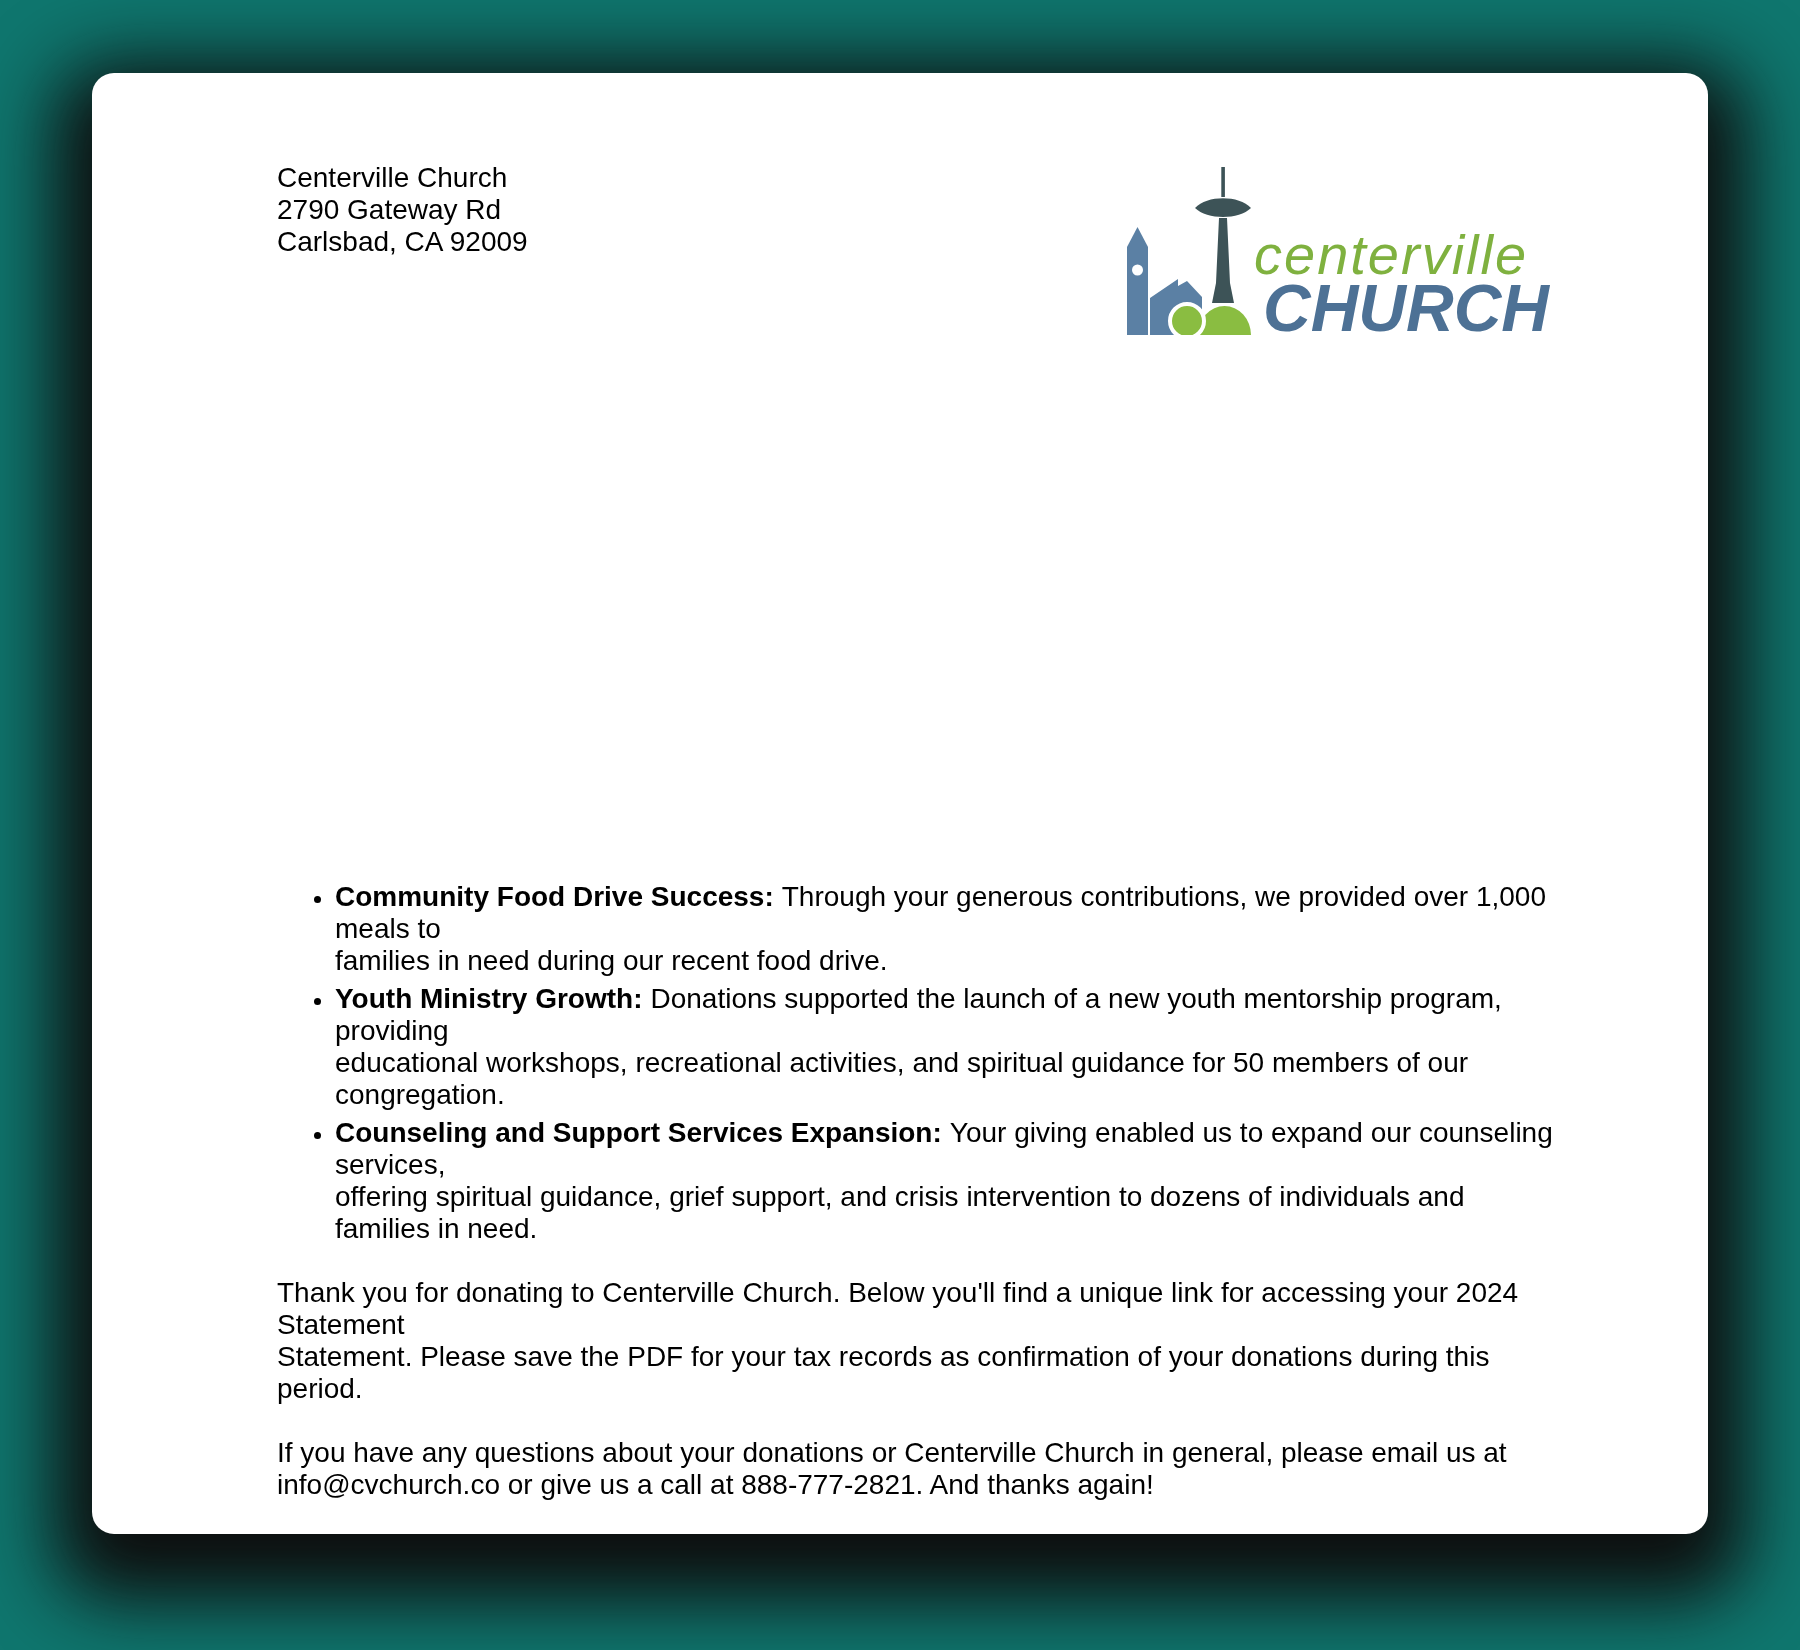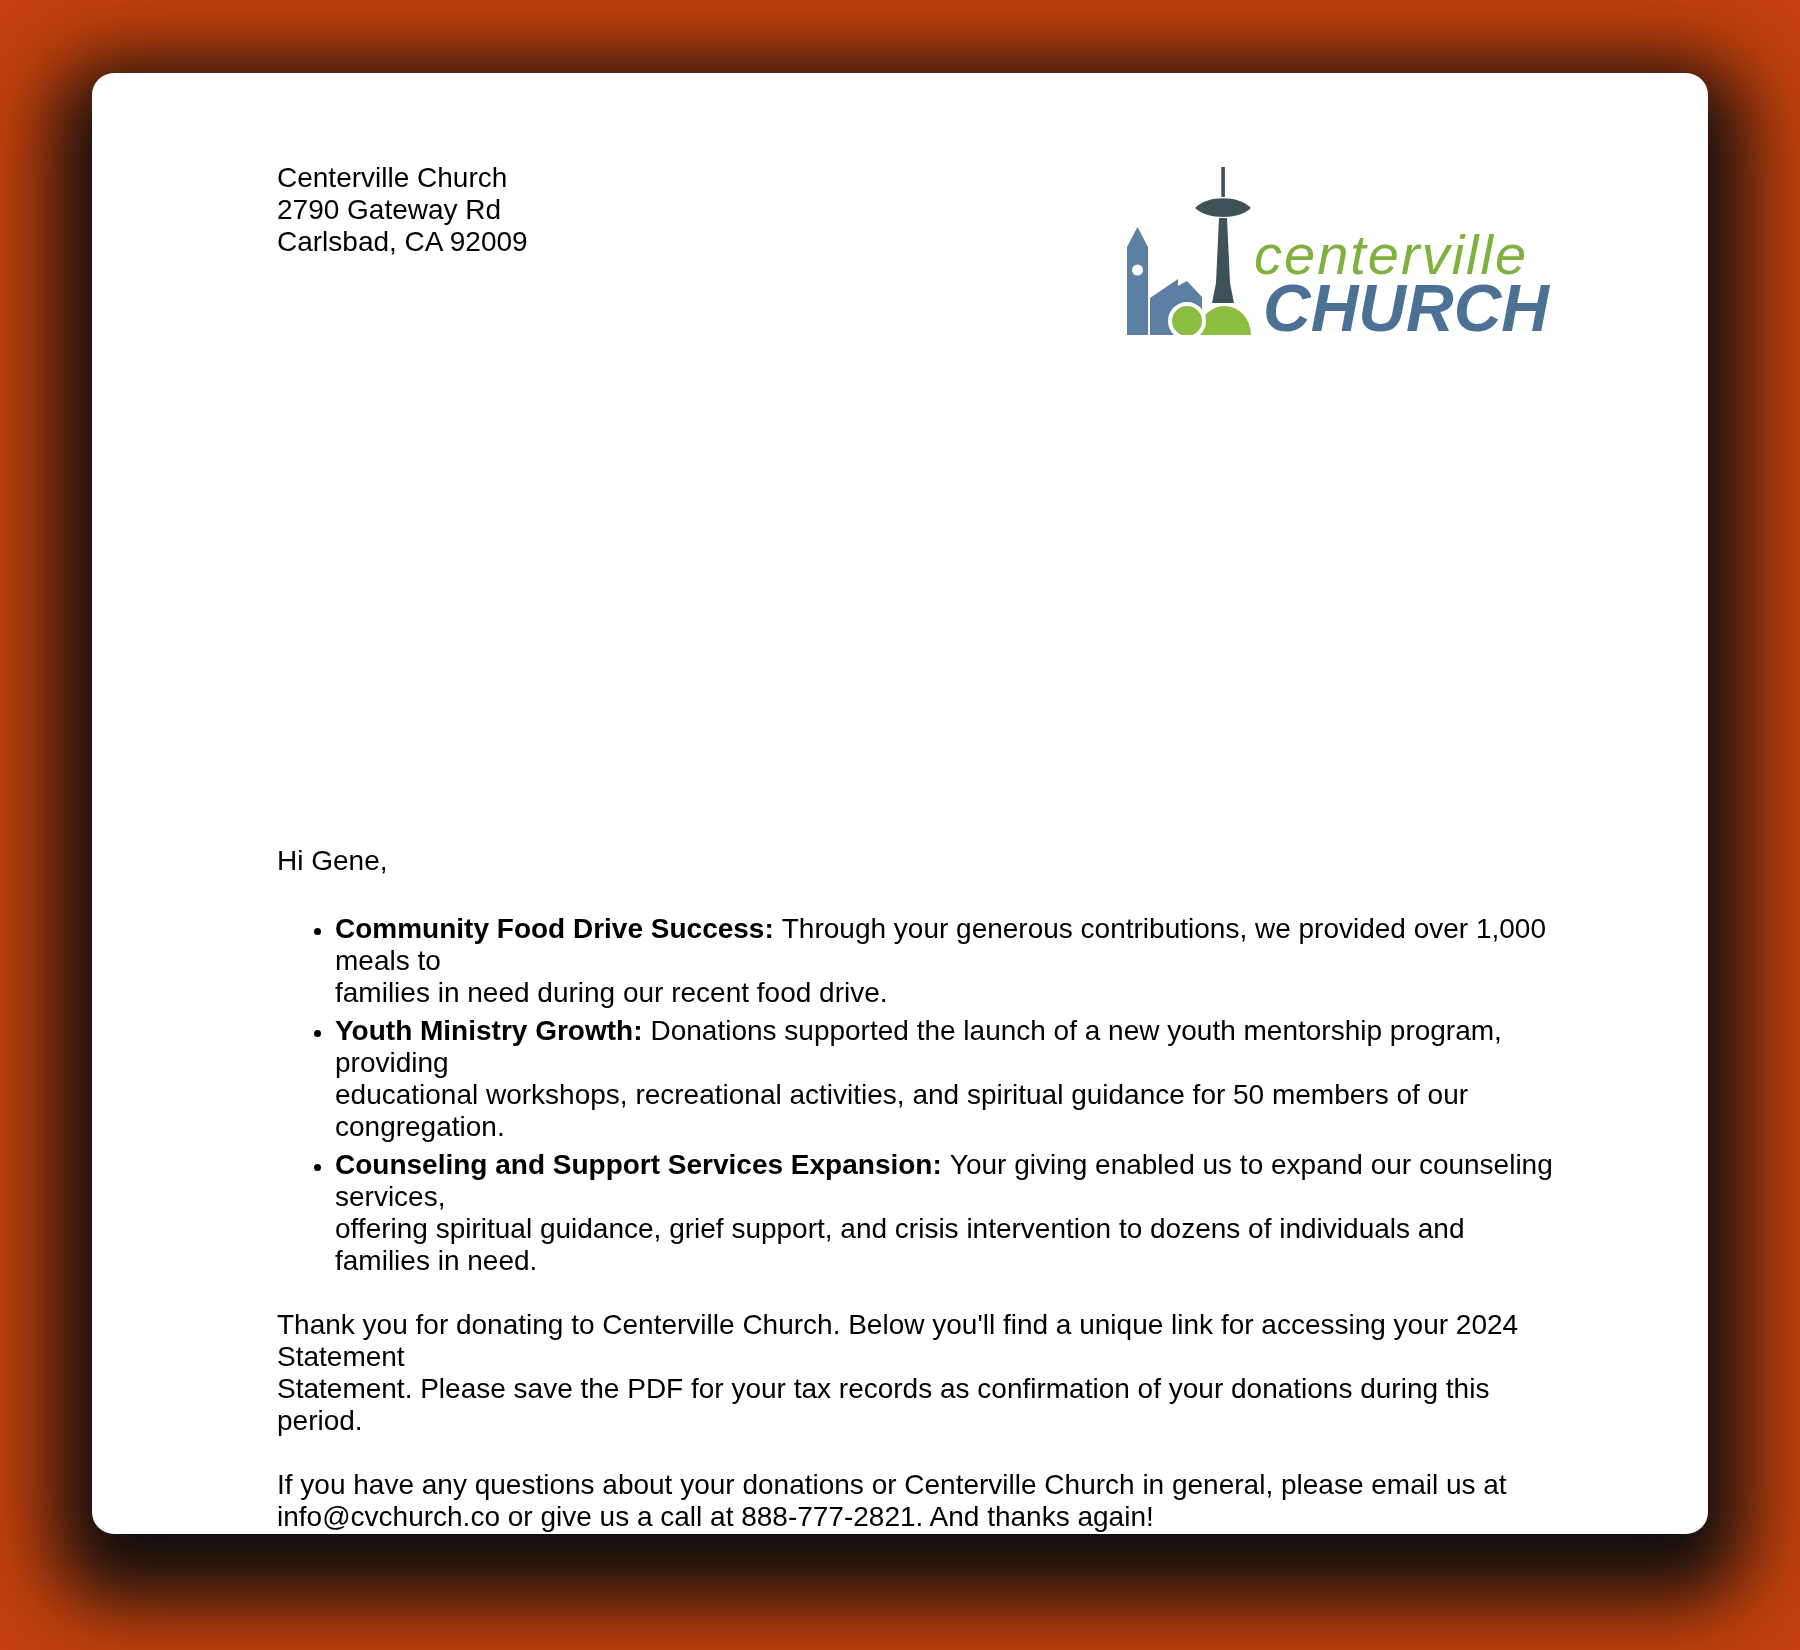--- a/index.html
+++ b/index.html
@@ -4,21 +4,21 @@
 <style>
   html, body {
     margin: 0; padding: 0;
     width: 1800px; height: 1650px;
     background: #000;
     overflow: hidden;
   }
   .stage {
     position: relative;
     width: 1800px; height: 1650px;
-    background: #c2410c;
+    background: #0f766e;
   }
   .page {
     position: absolute;
     left: 92px; top: 73px;
     width: 1616px; height: 1461px;
     background: #fff;
     border-radius: 22px;
     box-shadow: 0 28px 75px 38px #0e0e0e;
     font-family: "Liberation Sans", "DejaVu Sans", sans-serif;
     color: #000;
@@ -102,21 +102,20 @@
       <path d="M71,170 A26.5,29 0 0 1 124,170 Z" fill="#8abd41"></path>
       <circle cx="60" cy="156" r="17" fill="#8abd41" stroke="#ffffff" stroke-width="4"></circle>
     </svg>
 
     <div class="wm-top">centerville</div>
     <div class="wm-bottom">CHURCH</div>
 
 
     <div class="bodytext">
 
-      <div class="greeting">Hi Gene,</div>
 
 
       <ul class="highlights">
         <li>
           <span class="bullet-label">Community Food Drive Success:</span><span class="bullet-text">Through your generous contributions, we provided over 1,000 meals to
 families in need during our recent food drive.</span>
         </li>
         <li>
           <span class="bullet-label">Youth Ministry Growth:</span><span class="bullet-text">Donations supported the launch of a new youth mentorship program, providing
 educational workshops, recreational activities, and spiritual guidance for 50 members of our congregation.</span>

